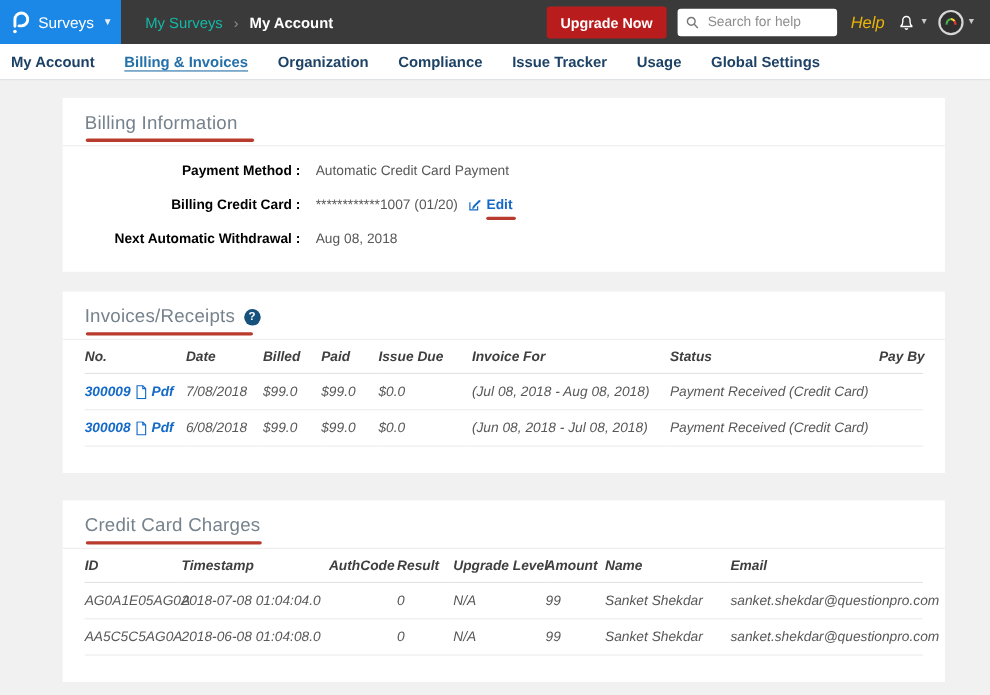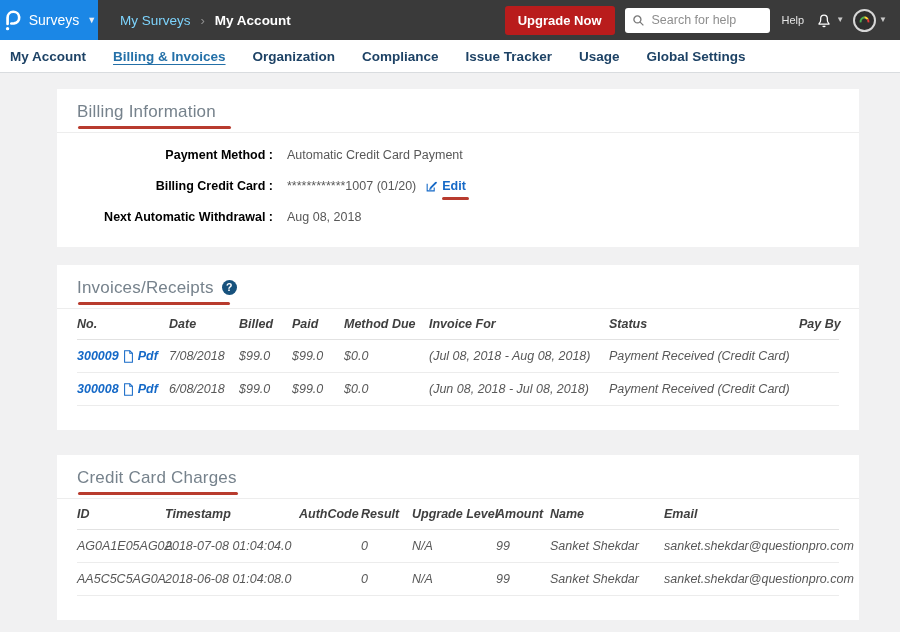--- a/index.html
+++ b/index.html
@@ -4,34 +4,34 @@
 <style>
   * { box-sizing: border-box; }
   html,body { margin:0; padding:0; }
   body {
     width:900px; height:632px; overflow:hidden;
     font-family:"Liberation Sans", sans-serif;
     background:#f1f1f2;
   }
   
   .topbar { height:40px; background:#3a3a3a; display:flex; align-items:center; }
-  .logo-box { width:98px; height:40px; background:#1b87e6; display:flex; align-items:center; justify-content:center; gap:8px; cursor:pointer; flex:0 0 auto; }
+  .logo-box { width:110px; height:40px; background:#1b87e6; display:flex; align-items:center; justify-content:center; gap:8px; cursor:pointer; flex:0 0 auto; }
   .product-label { color:#fff; font-size:14px; }
   .caret { color:#e8eef5; font-size:9px; line-height:1; }
   .caret.dim { color:#c9c9c9; }
   .breadcrumb { margin-left:22px; display:flex; align-items:center; gap:10px; font-size:13.5px; }
-  .crumb-parent { color:#7dd3fc; cursor:pointer; }
+  .crumb-parent { color:#14b8a6; cursor:pointer; }
   .crumb-sep { color:#8f8f8f; font-size:13px; }
   .crumb-current { color:#ffffff; font-weight:600; }
   .upgrade-btn { margin-left:auto; background:#b91c1c; color:#fff; border:none; border-radius:3px; font-family:inherit; font-size:13px; font-weight:700; padding:7px 13px; cursor:pointer; }
   .search-box { margin-left:10px; width:145px; height:25px; background:#fff; border-radius:3px; display:flex; align-items:center; padding:0 7px; gap:5px; }
   .search-box svg { flex:0 0 auto; }
   .search-input { border:none; outline:none; width:100%; font-size:12.5px; color:#be185d; font-family:inherit; background:transparent; }
   .search-input::placeholder { color:#8e8e8e; }
-  .help-label { color:#e5e5e5; font-size:11px; margin:0 11px 0 12px; cursor:pointer; }
+  .help-label { color:#eab308; font-size:15px; margin:0 11px 0 12px; cursor:pointer;font-style:italic; }
   .icon-wrap { display:flex; align-items:center; gap:3px; margin-right:9px; cursor:pointer; }
   .avatar-wrap { margin-right:13px; }
   .avatar { width:23px; height:23px; border-radius:50%; border:2px solid #d6d6d6; background:#2e2e2e; display:flex; align-items:center; justify-content:center; }
   
   .nav { height:33px; background:#fff; border-bottom:1px solid #d9dcdf; display:flex; align-items:center; padding-left:10px; gap:27px; }
   .nav a { color:#1d4265; font-size:13.5px; font-weight:600; text-decoration:none; cursor:pointer; }
   .nav a.active { color:#2470a8; text-decoration:underline; text-underline-offset:3px; }
   
   .page { padding-top:16px; }
   .card { width:802px; margin:0 0 18px 57px; background:#fff; }
@@ -167,21 +167,21 @@
             <col style="width:180px">
             <col style="width:190px">
             <col style="width:40px">
         </colgroup>
         <thead>
           <tr>
             <th>No.</th>
             <th>Date</th>
             <th>Billed</th>
             <th>Paid</th>
-            <th>Method Due</th>
+            <th>Issue Due</th>
             <th>Invoice For</th>
             <th>Status</th>
             <th>Pay By</th>
           </tr>
         </thead>
         <tbody>
           <tr>
             <td>
               <span class="pdf-cell">
                 <a class="blue-link">300009</a>

